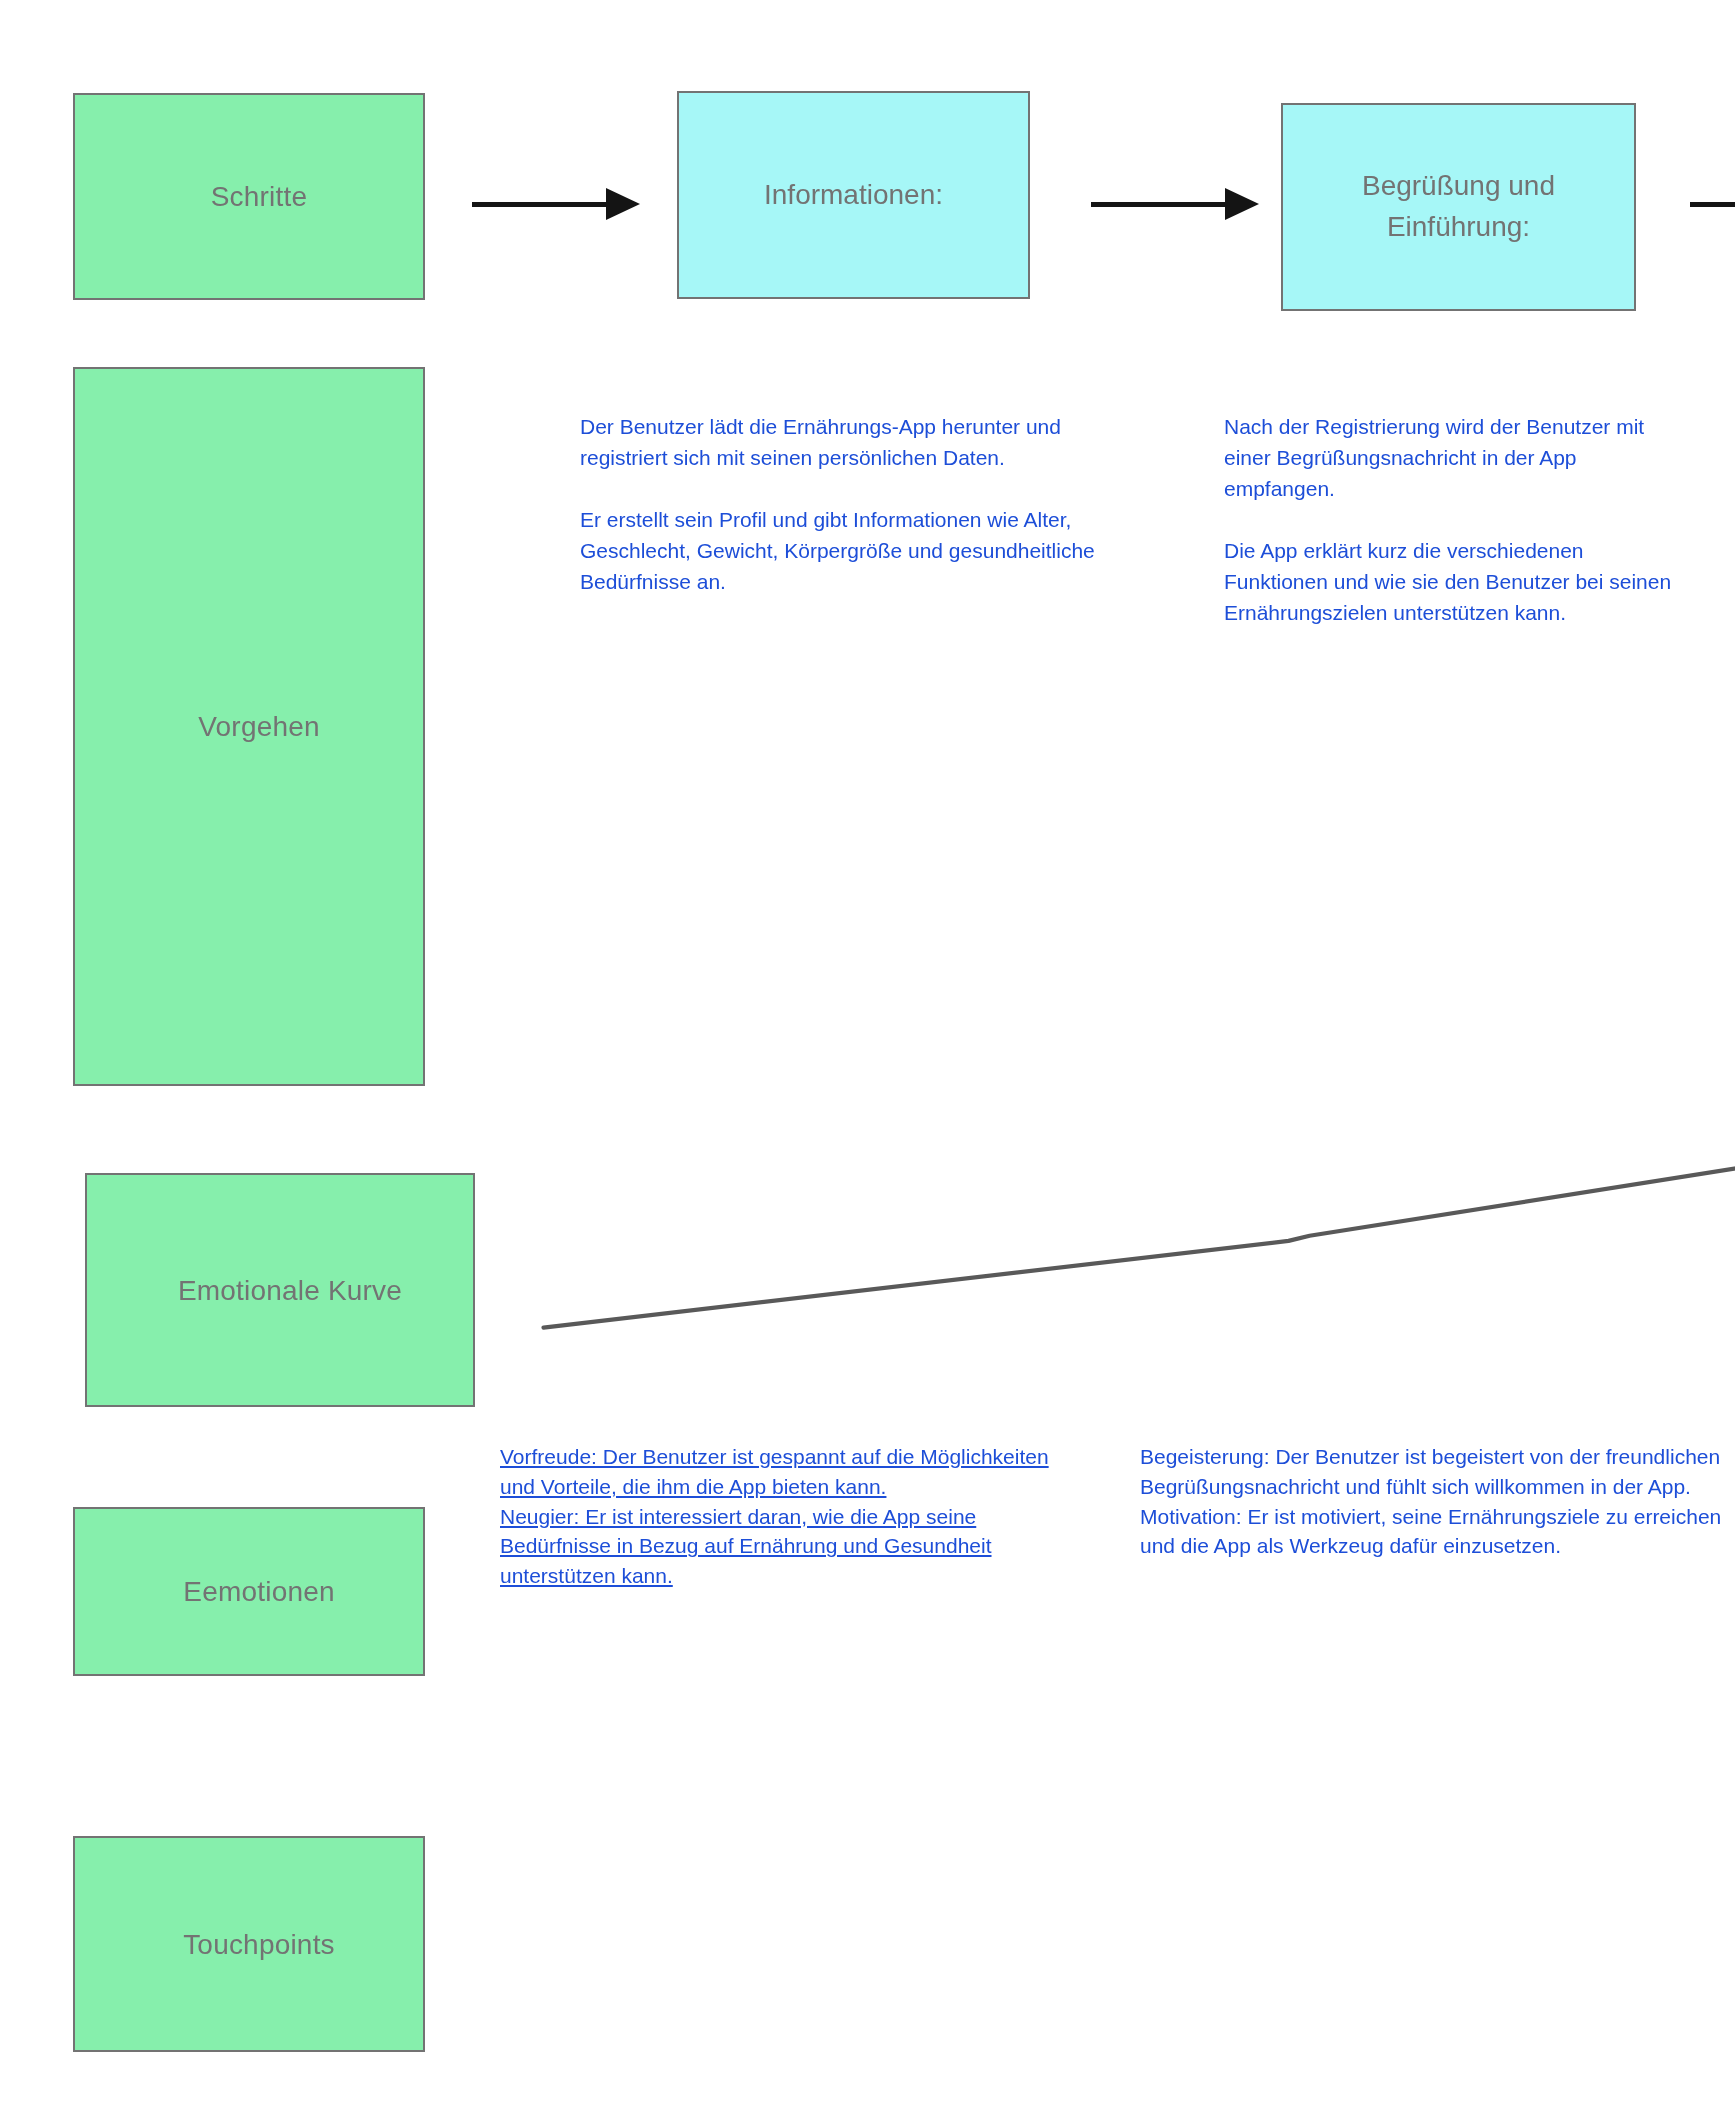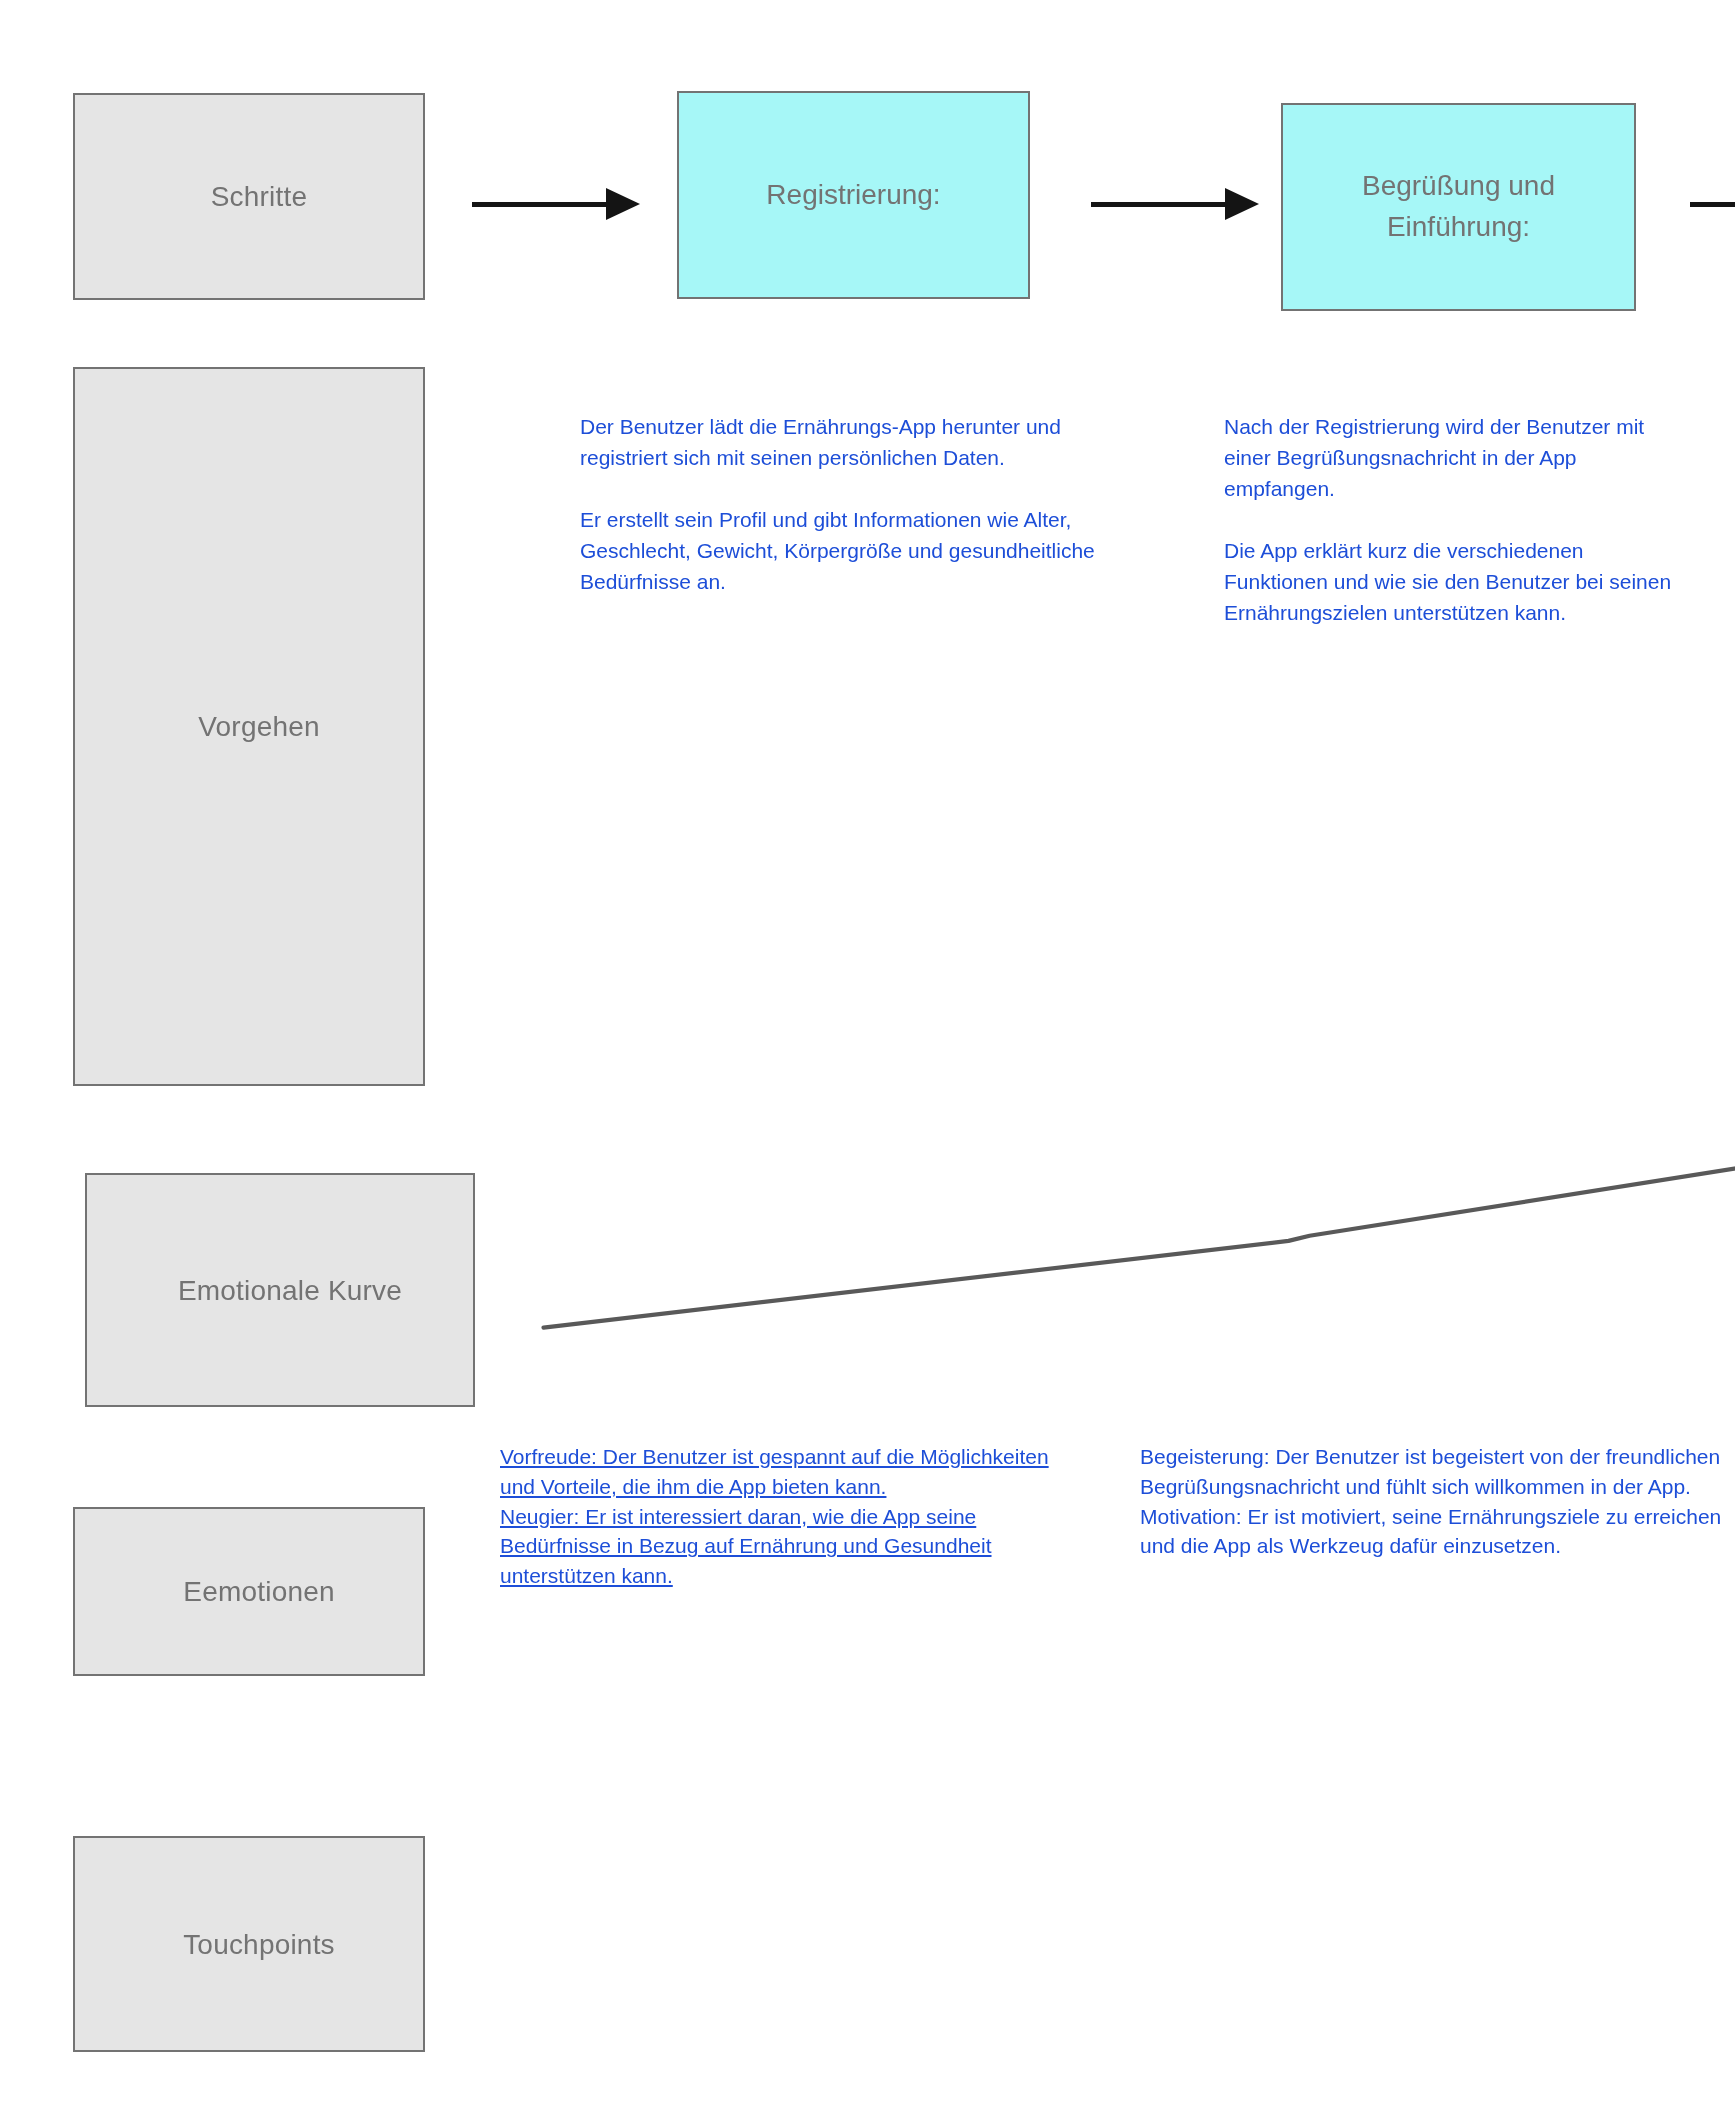--- a/index.html
+++ b/index.html
@@ -11,21 +11,21 @@
     width: 1736px;
     height: 2108px;
     position: relative;
     font-family: "Liberation Sans", sans-serif;
     overflow: hidden;
   }
 
   
   .lbl-box {
     position: absolute;
-    background: #e5e5e5;
+    background: #86efac;
     border: 2.8px solid #737373;
     box-sizing: border-box;
     display: flex;
     align-items: center;
     justify-content: center;
     color: #737373;
     font-size: 28px;
     letter-spacing: 0.2px;
     line-height: 1.25;
     text-align: center;
@@ -107,21 +107,21 @@
 
 <div class="lbl-box" style="left:73px; top:1507px; width:352px; height:169px;">
   <span>Eemotionen</span>
 </div>
 
 <div class="lbl-box" style="left:73px; top:1836px; width:352px; height:216px;">
   <span>Touchpoints</span>
 </div>
 
 <div class="stage-box" style="left:677px; top:91px; width:353px; height:208px;">
-  <span>Registrierung:</span>
+  <span>Informationen:</span>
 </div>
 
 <div class="stage-box" style="left:1281px; top:103px; width:355px; height:208px;">
   <span>Begrüßung und Einführung:</span>
 </div>
 
 <div class="arrow" style="left:472px; top:202px; width:165px;">
   <div class="shaft" style="width:136px;"></div>
   <div class="head" style="left:134px;"></div>
 </div>

